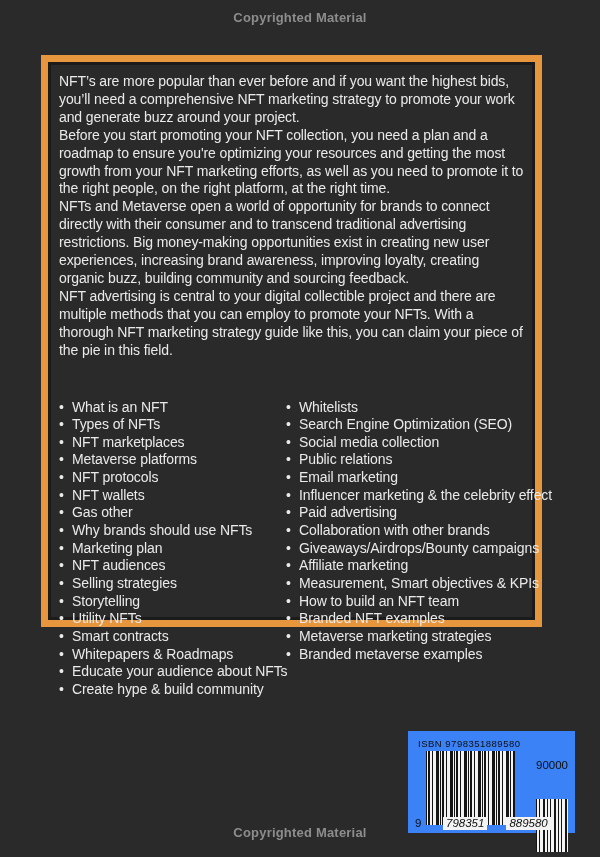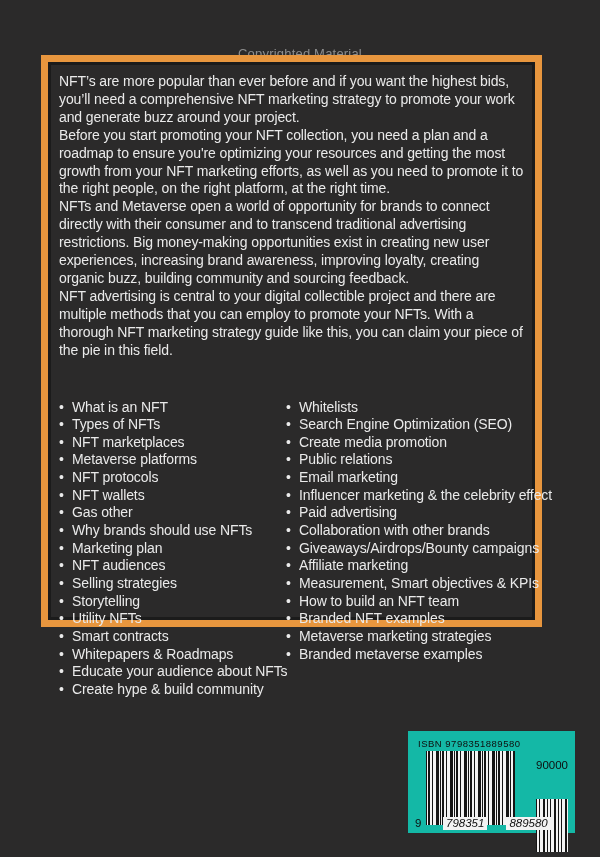--- a/index.html
+++ b/index.html
@@ -15,23 +15,22 @@
     background: #2b2a2a;
     overflow: hidden;
   }
   .copyright-band {
     position: absolute;
     left: 0;
     width: 100%;
     text-align: center;
     color: #8d8d8d;
     font-size: 13px;
-    font-weight: normal;
+    font-weight: bold;
     letter-spacing: 0.2px;
-    margin-top: 36px;
   }
   .copyright-band.top { top: 10px; }
   .copyright-band.bottom { top: 825px; }
 
   .orange-box {
     position: absolute;
     left: 41px;
     top: 55px;
     width: 501px;
     height: 572px;
@@ -75,21 +74,21 @@
     top: 0;
   }
 
   .barcode-box {
     position: absolute;
     left: 408px;
     top: 731px;
     width: 167px;
     height: 102px;
     box-sizing: border-box;
-    background: #14b8a6;
+    background: #3b82f6;
     padding: 5px 7px 0 7px;
     color: #0e0e0e;
   }
   .isbn-label {
     font-size: 9.5px;
     letter-spacing: 0.5px;
     margin: 2px 0 2px 3px;
     white-space: nowrap;
   }
   .barcode-row {
@@ -212,21 +211,21 @@
           <li>Educate your audience about NFTs</li>
 
           <li>Create hype &amp; build community</li>
         </ul>
       <ul class="col-right">
 
           <li>Whitelists</li>
 
           <li>Search Engine Optimization (SEO)</li>
 
-          <li>Create media promotion</li>
+          <li>Social media collection</li>
 
           <li>Public relations</li>
 
           <li>Email marketing</li>
 
           <li>Influencer marketing &amp; the celebrity effect</li>
 
           <li>Paid advertising</li>
 
           <li>Collaboration with other brands</li>

